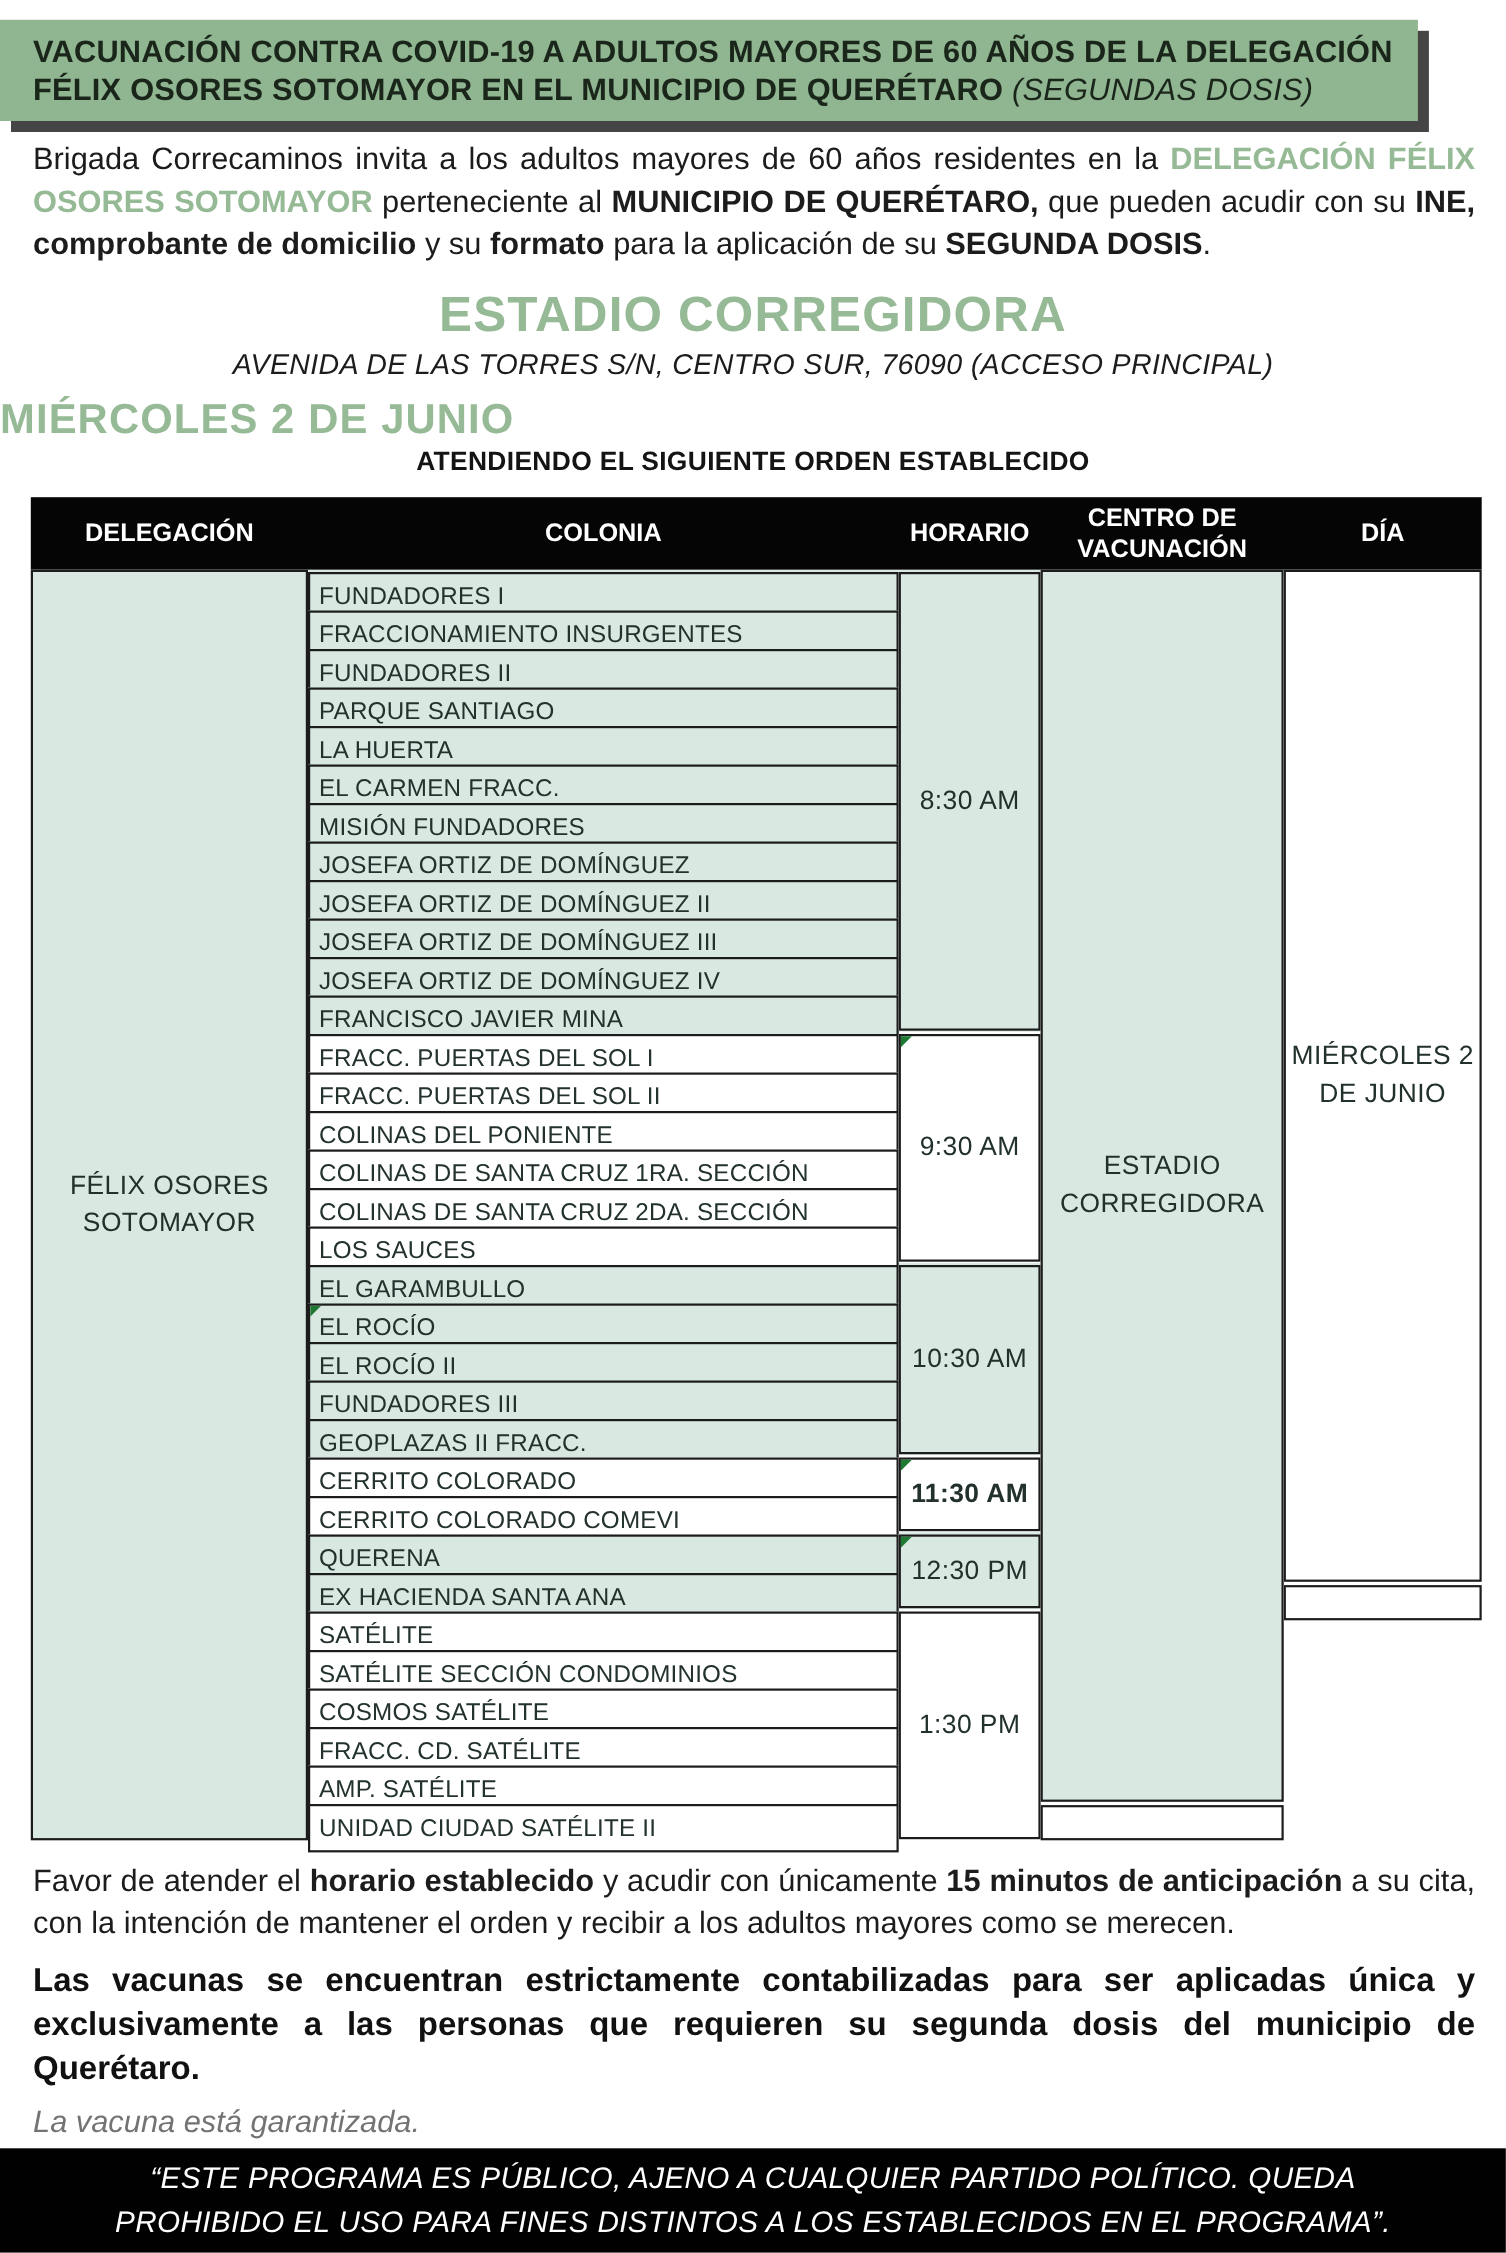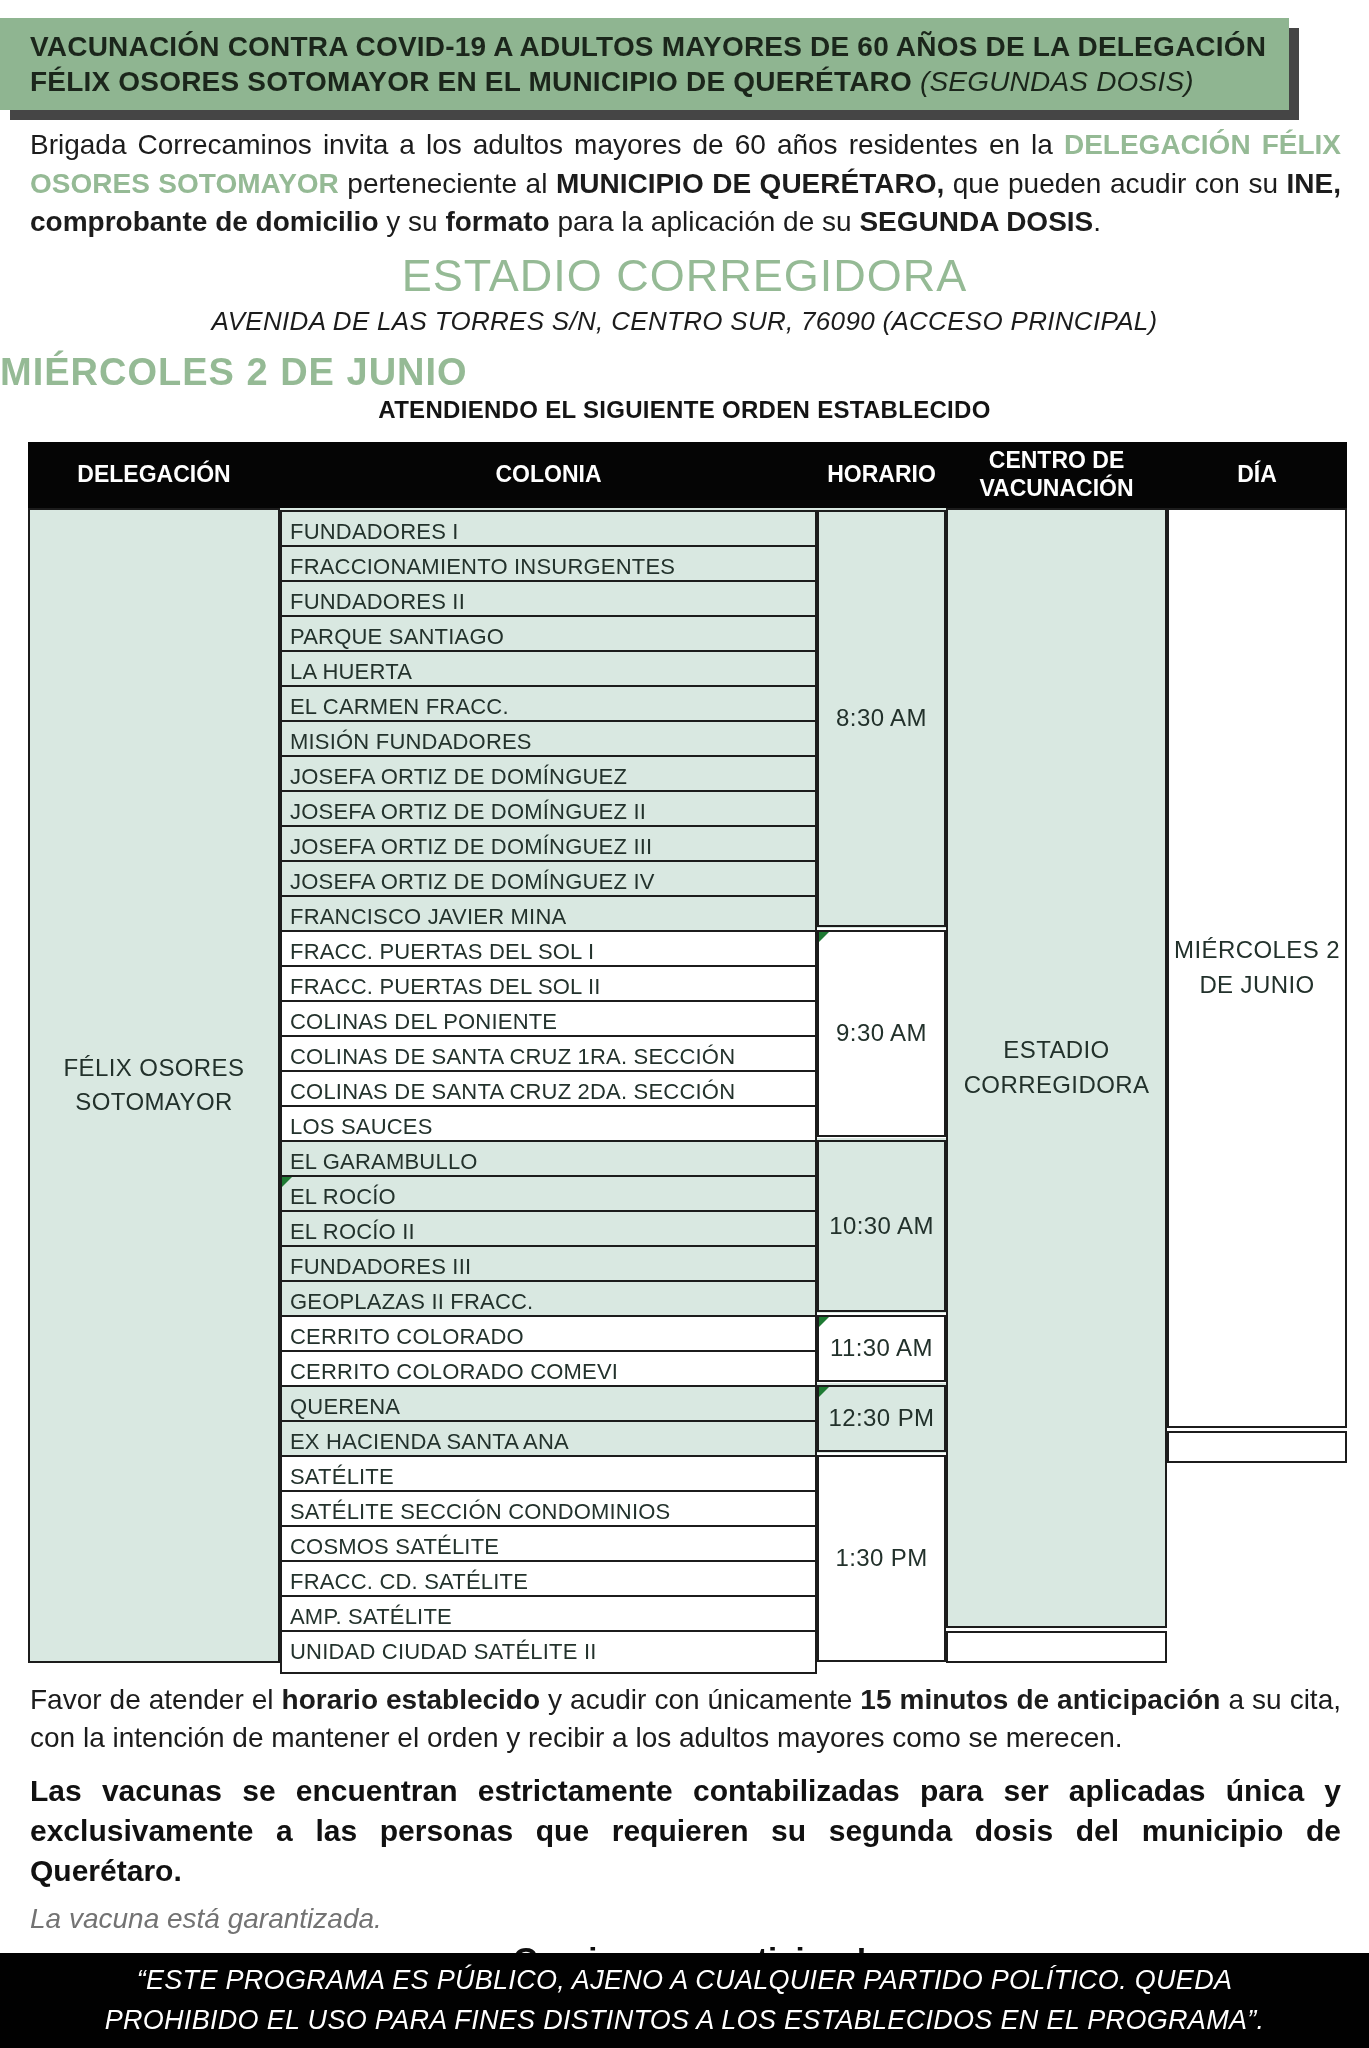--- a/index.html
+++ b/index.html
@@ -19,21 +19,21 @@
   }
   .banner-line{
     font-size:28px;font-weight:bold;color:#1b261b;line-height:1.25;letter-spacing:.2px;
   }
   .banner-italic{font-style:italic;font-weight:normal;}
   
   .intro{
     margin:16px 28px 0 30px;font-size:28px;line-height:1.38;text-align:justify;color:#1c1c1c;
   }
   .venue-title{
-    margin-top:8px;text-align:center;font-size:45px;font-weight:normal;
+    margin-top:18px;text-align:center;font-size:45px;font-weight:bold;
     color:var(--accent-green);letter-spacing:1px;
   }
   .address{margin-top:4px;text-align:center;font-size:26px;font-style:italic;color:#1c1c1c;letter-spacing:.3px;}
   .date-title{margin-top:14px;text-align:left;font-size:38px;font-weight:bold;color:var(--accent-green);letter-spacing:1px;}
   .order-note{margin-top:2px;text-align:center;font-size:24px;font-weight:bold;color:#141414;letter-spacing:.3px;}
   
   .table{margin:18px 0 0 28px;width:1319px;}
   .thead{display:flex;background:var(--header-bg);height:66px;}
   .th{color:#ffffff;font-weight:bold;font-size:23px;display:flex;align-items:center;justify-content:center;text-align:center;line-height:1.2;}
   .th:nth-child(1){width:252px;}
@@ -220,21 +220,21 @@
     <div class="col-horario">
         <div class="horario-slot mint" style="height: 420px;">
           <div class="horario-box mint">8:30 AM</div>
         </div>
         <div class="horario-slot white" style="height: 210px;">
           <div class="horario-box white">9:30 AM<span class="marker"></span></div>
         </div>
         <div class="horario-slot mint" style="height: 175px;">
           <div class="horario-box mint">10:30 AM</div>
         </div>
-        <div class="horario-slot white" style="height: 70px;">
+        <div class="horario-slot white" style="height: 70px; font-weight: bold;">
           <div class="horario-box white">11:30 AM<span class="marker"></span></div>
         </div>
         <div class="horario-slot mint" style="height: 70px;">
           <div class="horario-box mint">12:30 PM<span class="marker"></span></div>
         </div>
         <div class="horario-slot white" style="height: 210px;">
           <div class="horario-box white">1:30 PM</div>
         </div>
       </div>
     <div class="col-centro">

